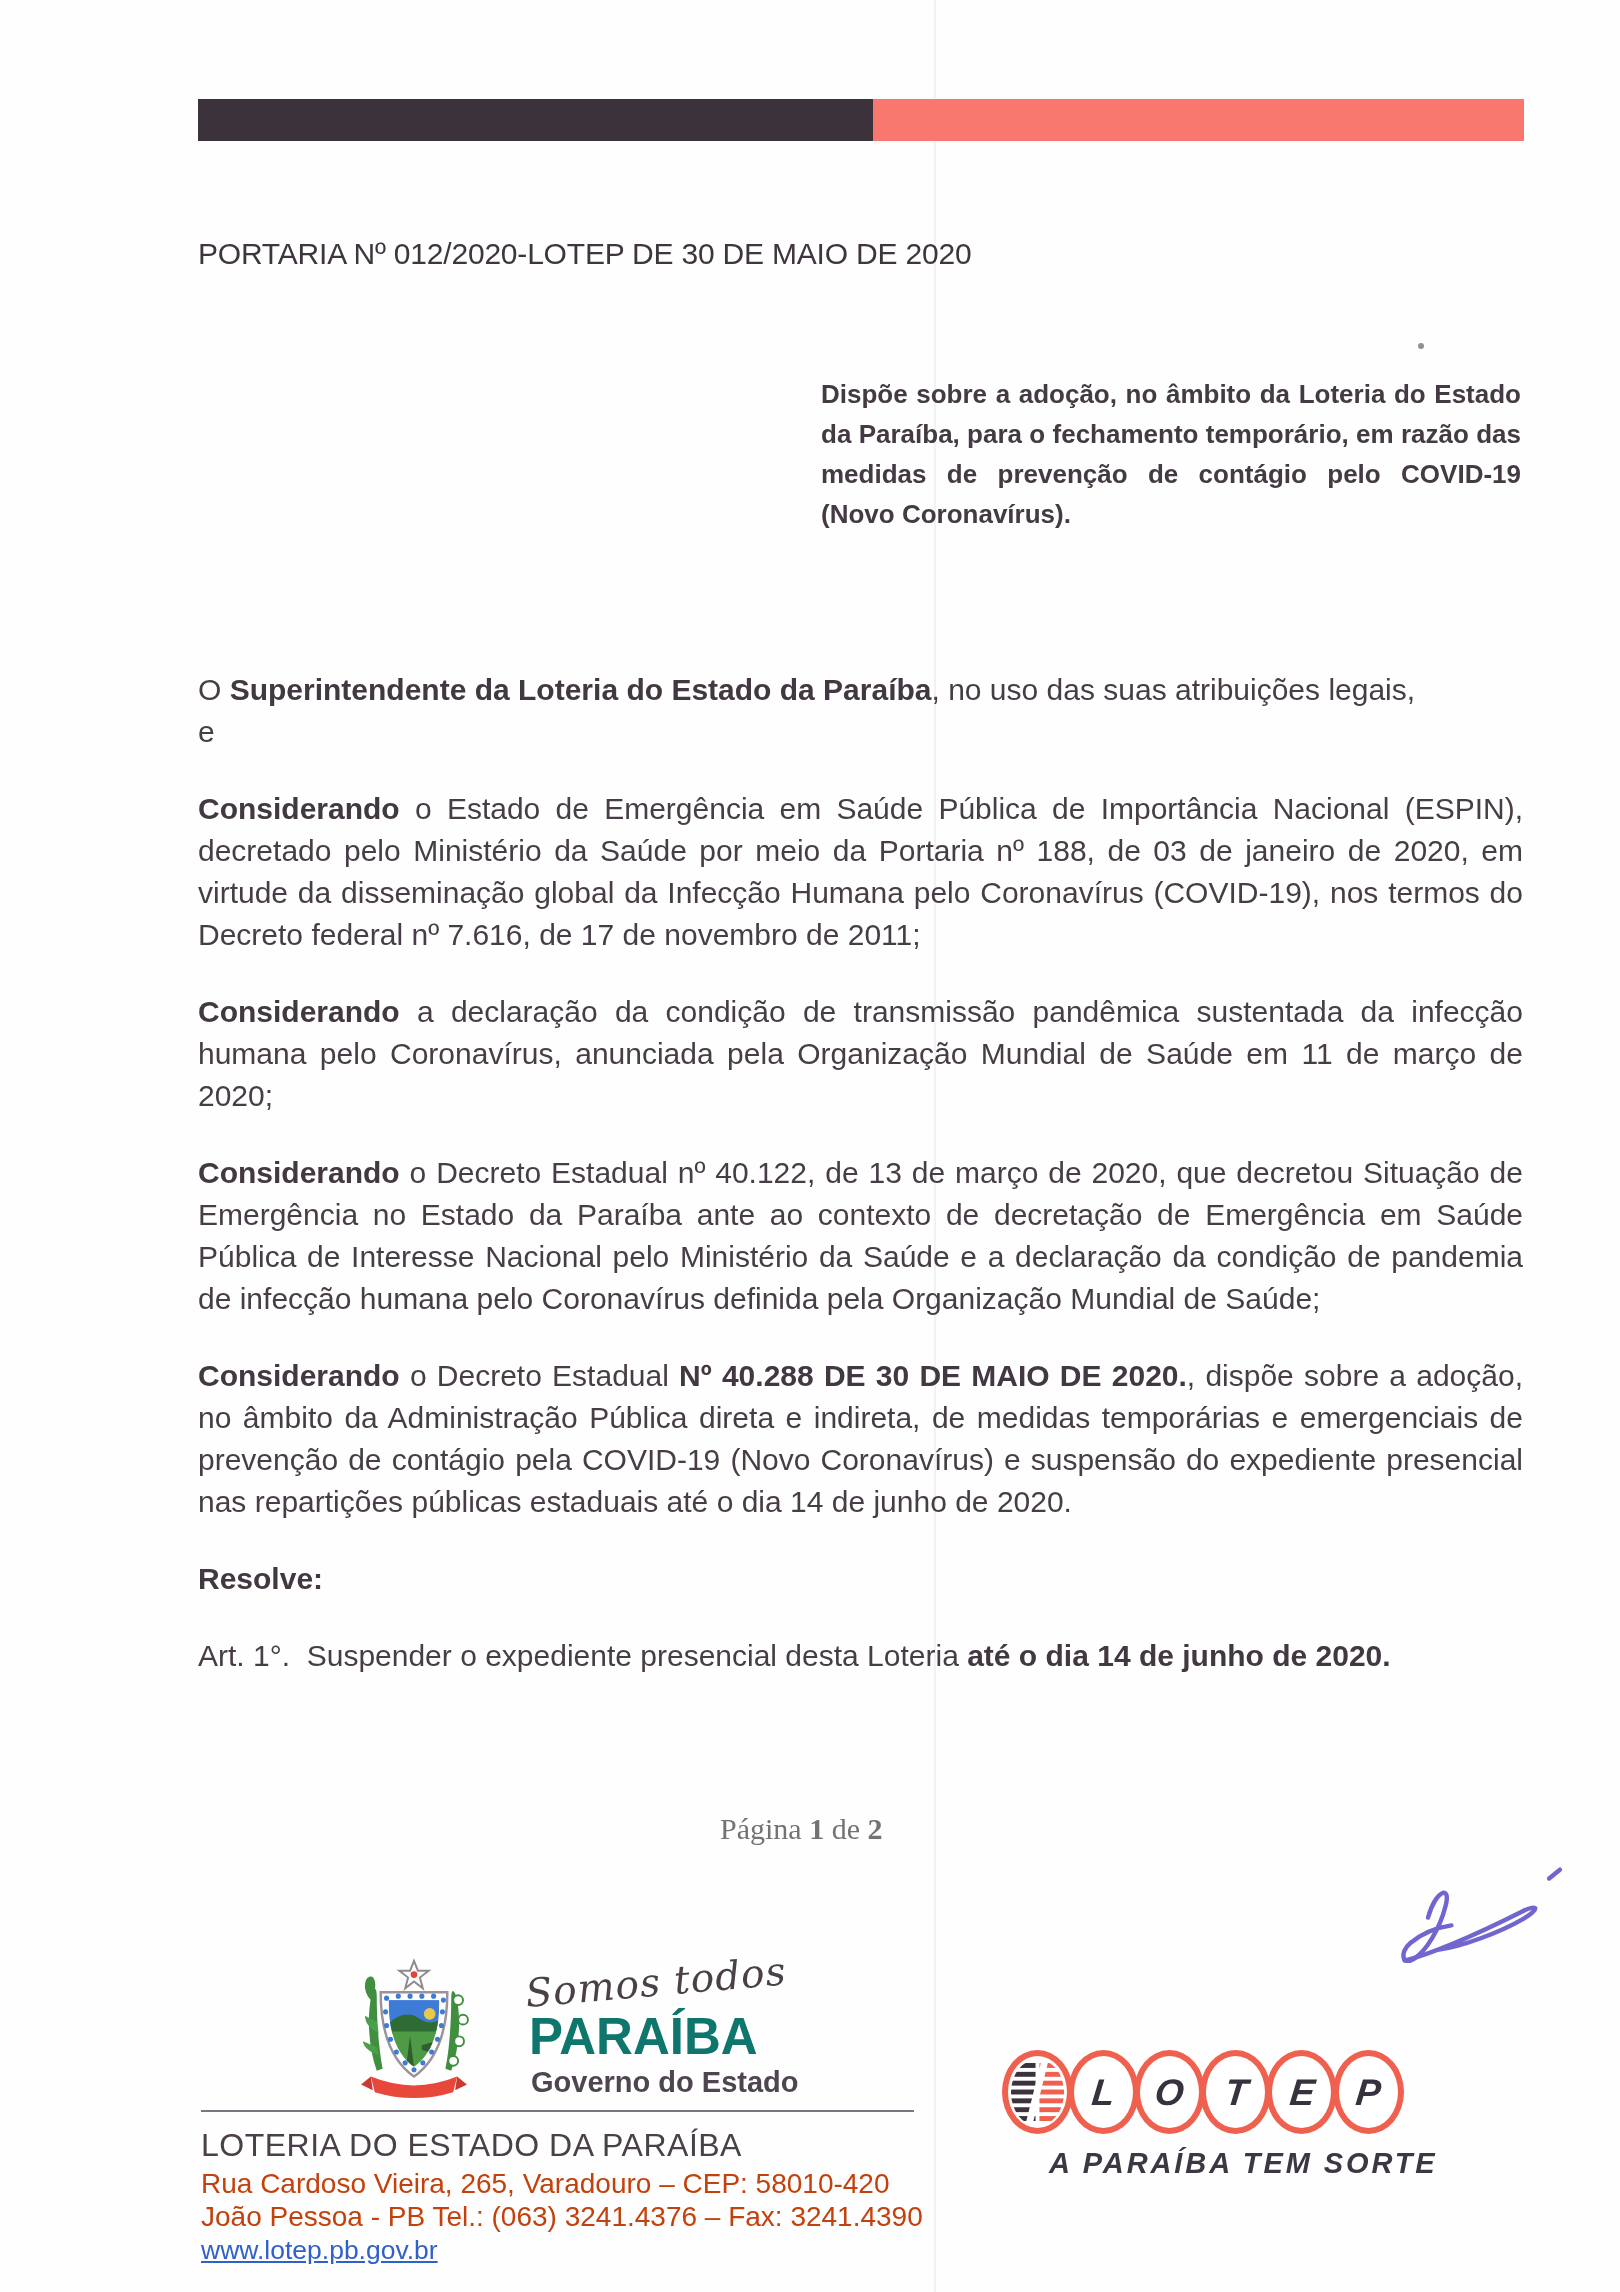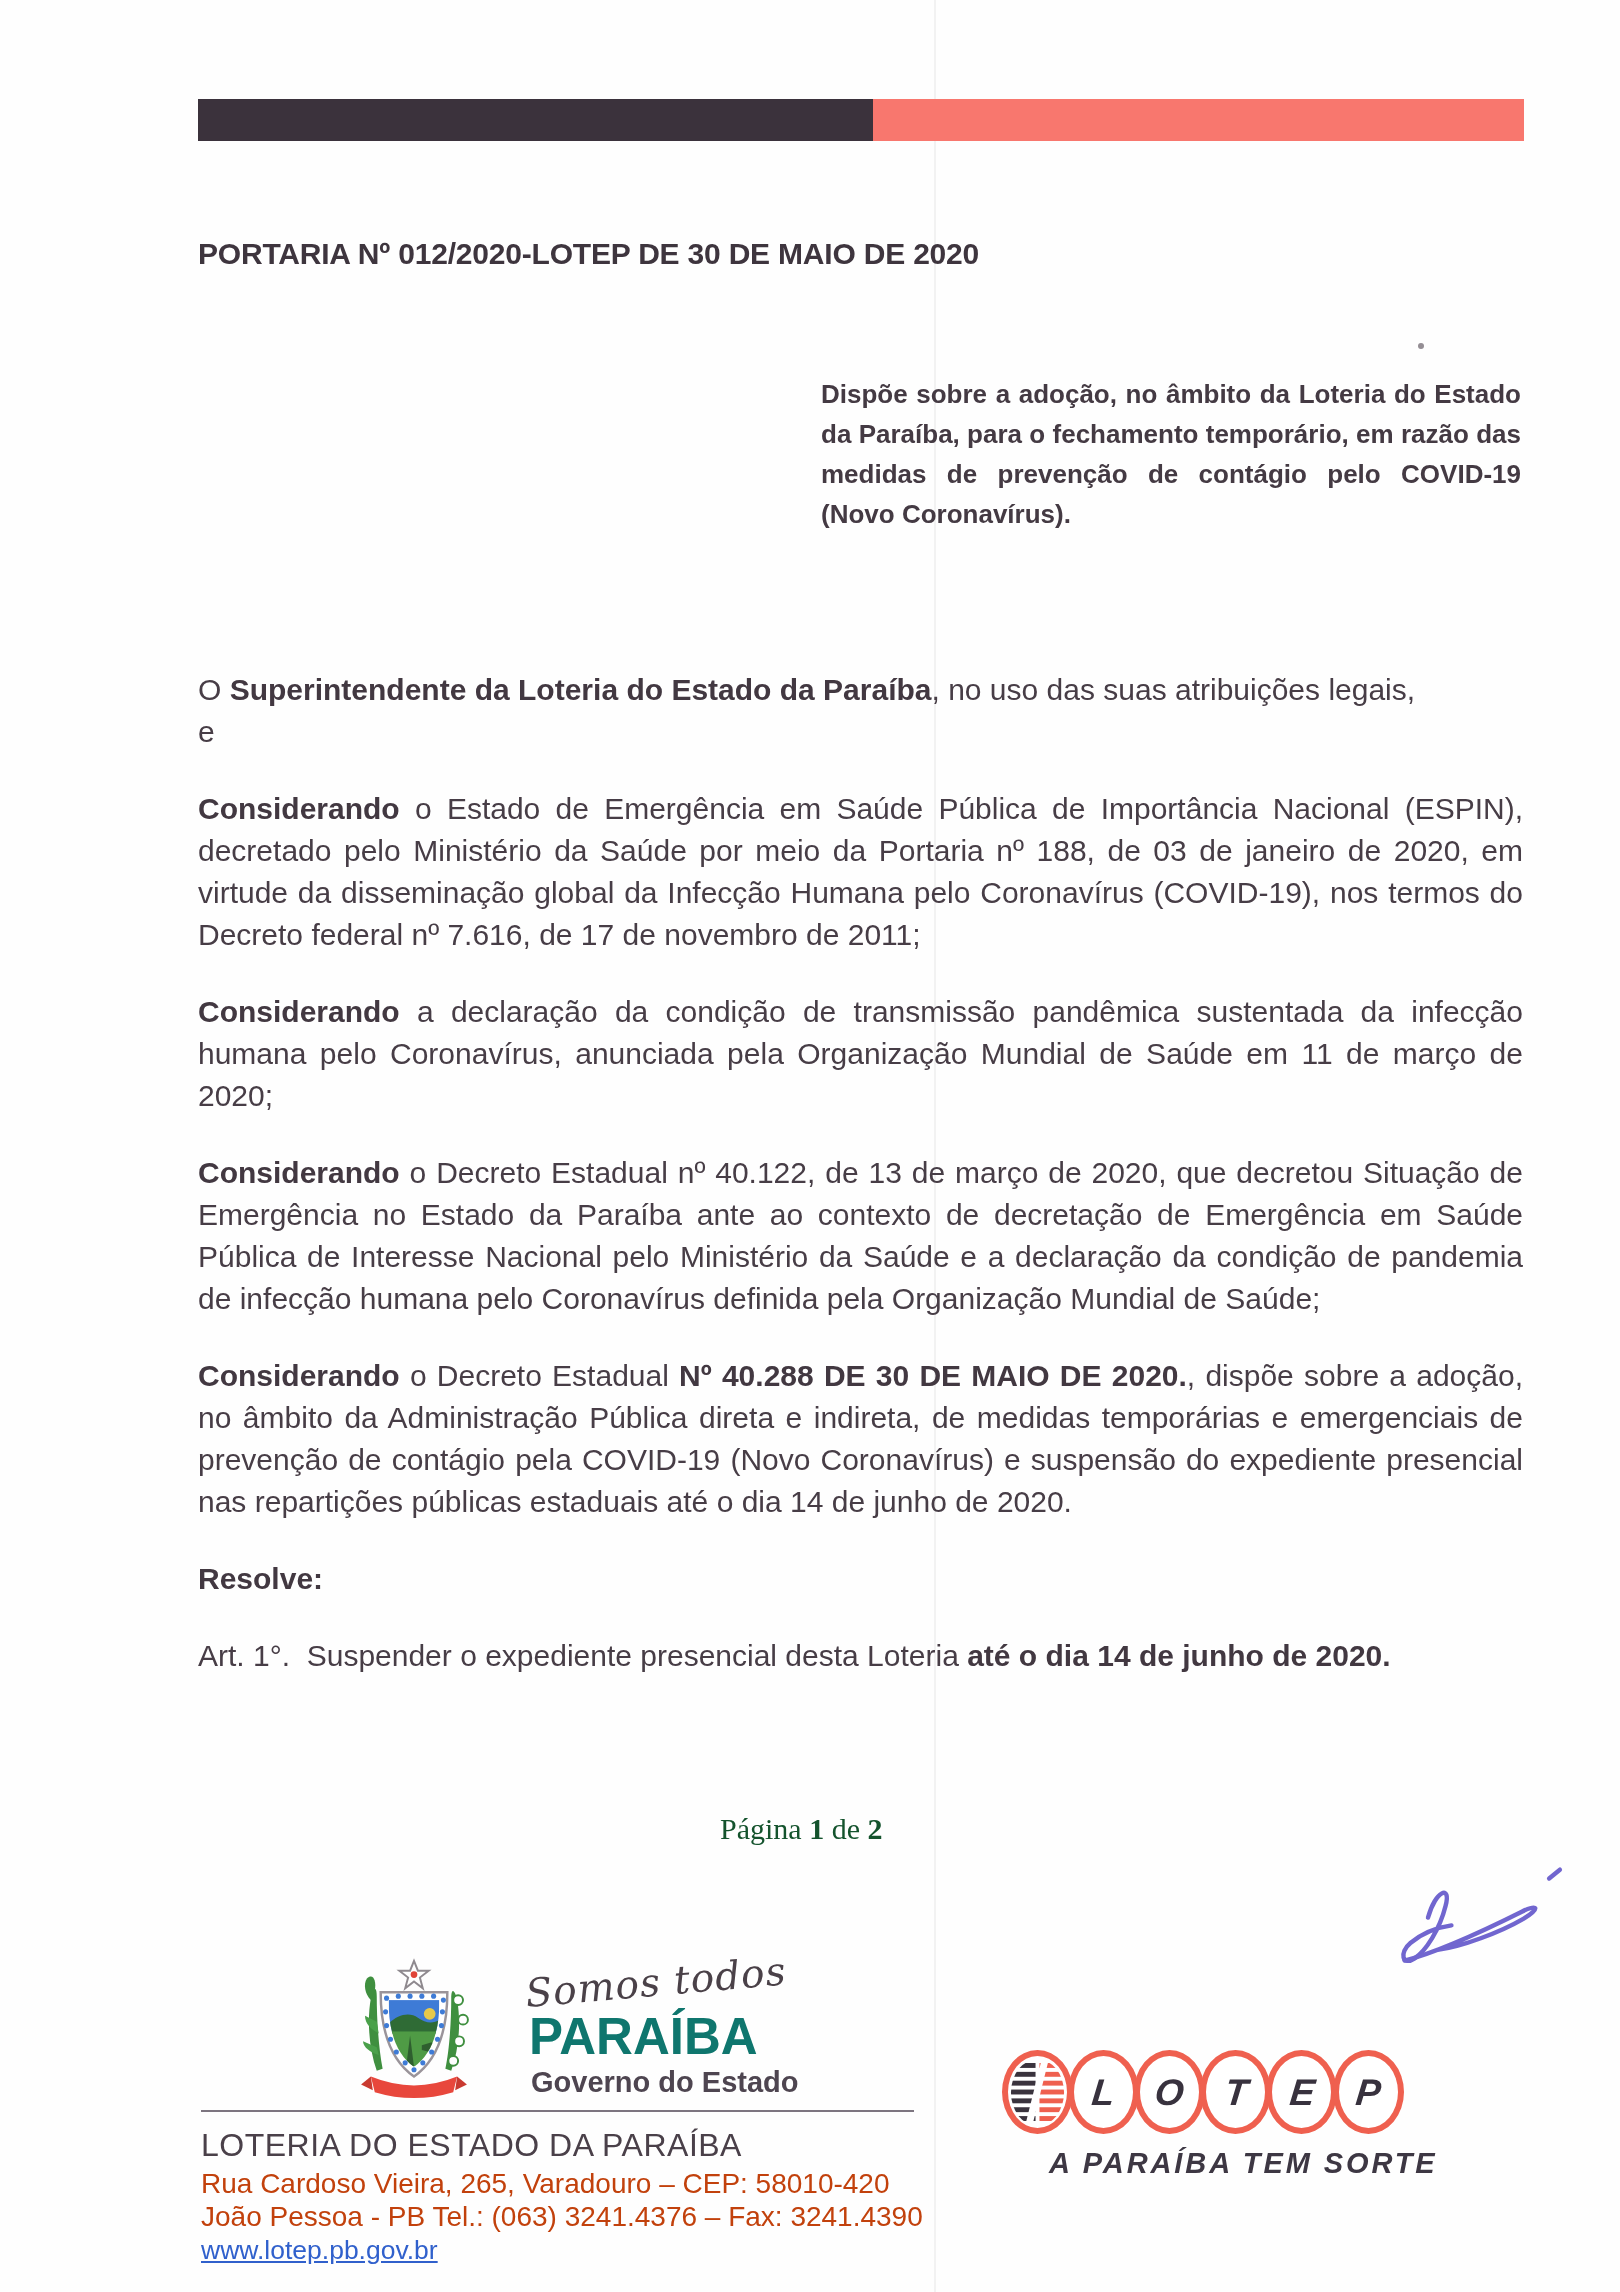--- a/index.html
+++ b/index.html
@@ -13,39 +13,39 @@
     position:absolute; left:934px; top:0; width:2px; height:100%;
     background:rgba(90,80,90,0.07);
   }
   
   .header-bar { position:absolute; left:198px; top:99px; width:1326px; height:42px; display:flex; }
   .bar-dark { width:675px; height:100%; background:#3b323c; }
   .bar-red  { flex:1; height:100%; background:#f8776e; }
 
   .title {
     position:absolute; left:198px; top:237px;
-    font-size:30px; font-weight:700; color:#3e353e; letter-spacing:-0.2px;
+    font-size:30px; font-weight:400; color:#3e353e; letter-spacing:-0.2px;
     white-space:nowrap;
   }
   .subject {
     position:absolute; left:821px; top:374px; width:700px;
     font-size:26px; font-weight:700; line-height:40px; text-align:justify;
     color:#443a43;
   }
   .body-block { position:absolute; left:198px; top:635px; width:1325px; }
   .para {
     font-size:30px; line-height:42px; text-align:justify; margin-bottom:35px;
     color:#473d46;
     margin-top:34px;
   }
   .para strong { font-weight:700; color:#423841; }
   .para.article { white-space:pre-wrap; }
   .pagenum {
     position:absolute; left:720px; top:1812px;
-    font-family:"Liberation Serif", serif; font-size:30px; color:#14532d;
+    font-family:"Liberation Serif", serif; font-size:30px; color:#737373;
   }
   .pagenum b { font-weight:700; }
 
   .signature-svg { position:absolute; left:1367px; top:1857px; }
   .artifact-dot {
     position:absolute; left:1418px; top:343px; width:5.9px; height:5.9px;
     border-radius:50%; background:#5a525a; opacity:.65;
   }
 
   

